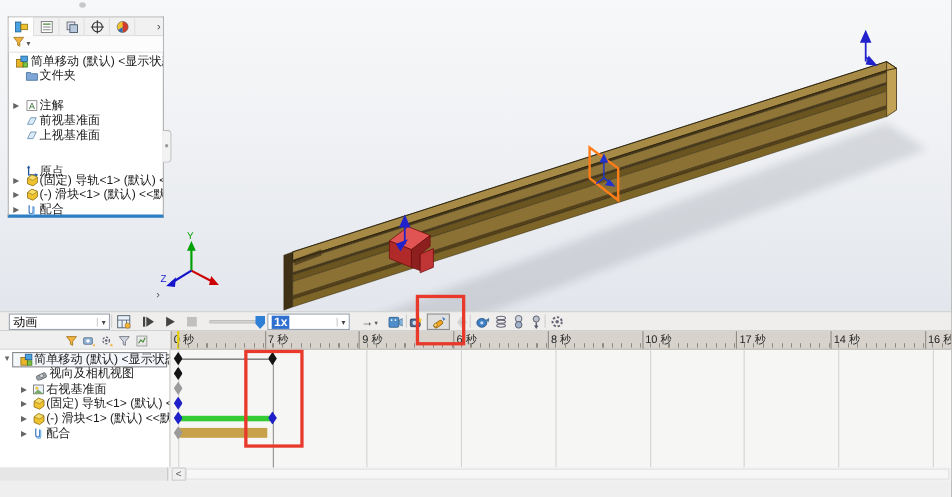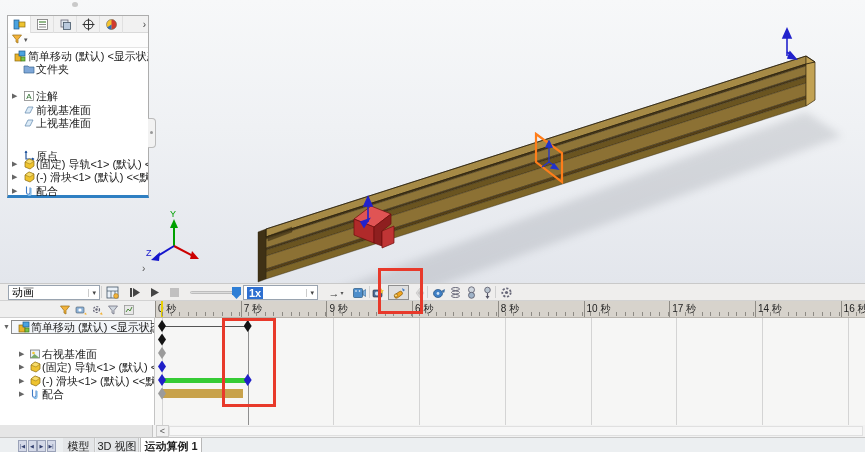--- a/index.html
+++ b/index.html
@@ -458,20 +458,27 @@
     <div id="mm-tree">
           <div class="tree-row" style="top: 1.5px;">
             <div class="selbox" style="left: 11px; width: 141px;"></div>
             <span class="arr" style="left: 3px;">▼</span>
             <svg width="12" height="12" viewBox="0 0 12 12" class="ticon" style="left: 18px;">
               <rect x="1" y="4" width="6" height="7" fill="#e9b32a" stroke="#8a6a10" stroke-width="0.7"></rect>
               <rect x="5" y="1" width="6" height="5" fill="#4aa3e0" stroke="#1d5a8a" stroke-width="0.7"></rect>
               <rect x="7" y="7" width="4" height="4" fill="#7dc243" stroke="#3e7a1a" stroke-width="0.7"></rect>
             </svg>
             <span class="tlabel" style="left: 31px;">简单移动 (默认) &lt;显示状态</span>
+          </div>
+          <div class="tree-row" style="top: 15px;">
+            <svg width="12" height="12" viewBox="0 0 12 12" class="ticon" style="left: 32px;">
+              <rect x="1" y="6" width="9" height="4.5" rx="1" fill="#9aa0a8" stroke="#555" stroke-width="0.6" transform="rotate(-25 6 8)"></rect>
+              <circle cx="6" cy="7.5" r="1.6" fill="#dfe4ea" stroke="#555" stroke-width="0.5" transform="rotate(-25 6 8)"></circle>
+            </svg>
+            <span class="tlabel" style="left: 45px;">视向及相机视图</span>
           </div>
           <div class="tree-row" style="top: 28.5px;">
             <span class="arr" style="left: 19px;">▶</span>
             <svg width="12" height="12" viewBox="0 0 12 12" class="ticon" style="left: 29px;">
               <rect x="1.5" y="2" width="9" height="8" fill="#eaf2fa" stroke="#777" stroke-width="0.8"></rect>
               <circle cx="4.5" cy="5" r="1.3" fill="#f4c430"></circle>
               <path d="M1.5 10l4-4 5 4z" fill="#7aa86a"></path>
             </svg>
             <span class="tlabel" style="left: 42px;">右视基准面</span>
           </div>
@@ -523,29 +530,20 @@
           <div class="kf" style="left: 3px; top: 69.5px; background: rgb(155, 155, 155);"></div>
         </div>
   </div>
 
   <div id="mm-hscroll">
     <div class="treepad"></div>
     <div id="hs-left">&lt;</div>
     <div id="hs-track"></div>
   </div>
 
-  <div id="tabbar">
-        <div class="navbtn" style="left: 18px;">|◀</div>
-        <div class="navbtn" style="left: 27.5px;">◀</div>
-        <div class="navbtn" style="left: 37px;">▶</div>
-        <div class="navbtn" style="left: 46.5px;">▶|</div>
-        <div class="sheet-tab" style="left: 63px; width: 32px;">模型</div>
-        <div class="sheet-tab" style="left: 96px; width: 43px;">3D 视图</div>
-        <div class="sheet-tab active" style="left: 140px; width: 62px;">运动算例 1</div>
-      </div>
 </div>
 
 <div id="ann-layer">
       <div class="ann" style="left: 378px; top: 268px; width: 45px; height: 46px; border-color: rgb(232, 57, 42);"></div>
       <div class="ann" style="left: 222px; top: 318px; width: 54px; height: 89px; border-color: rgb(232, 57, 42);"></div>
     </div>
 
 </div>
 
 </body></html>

